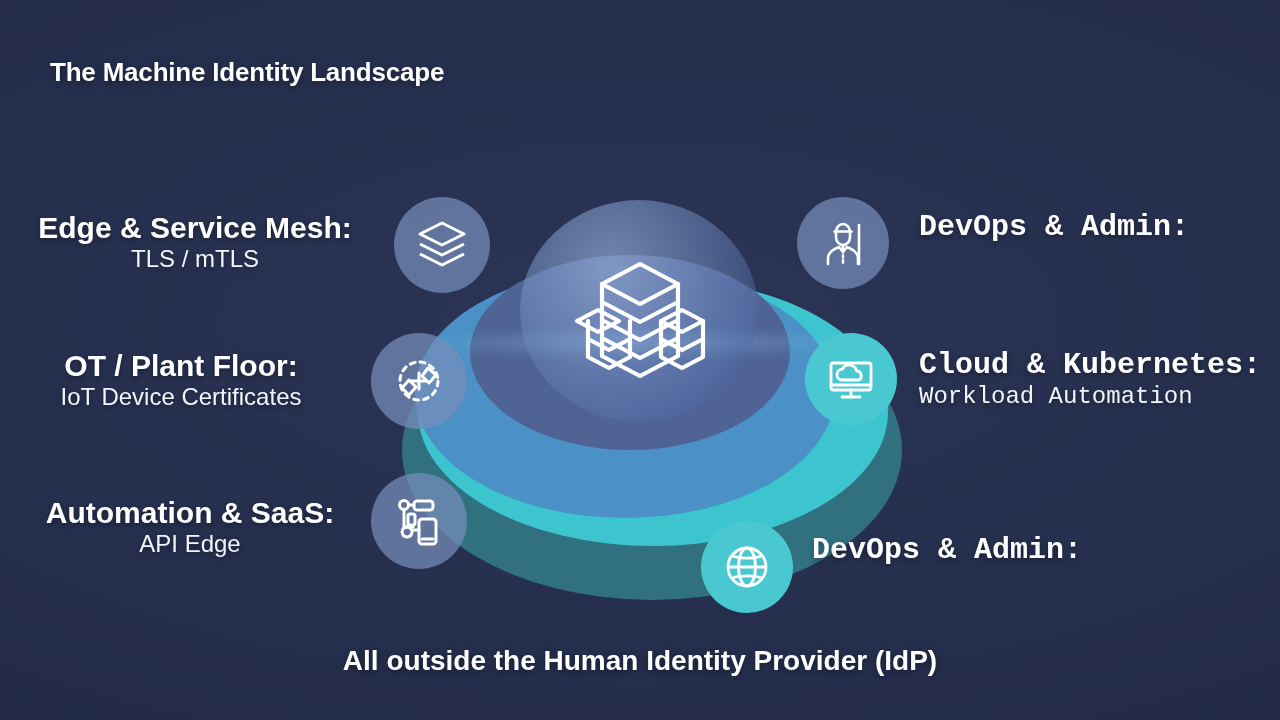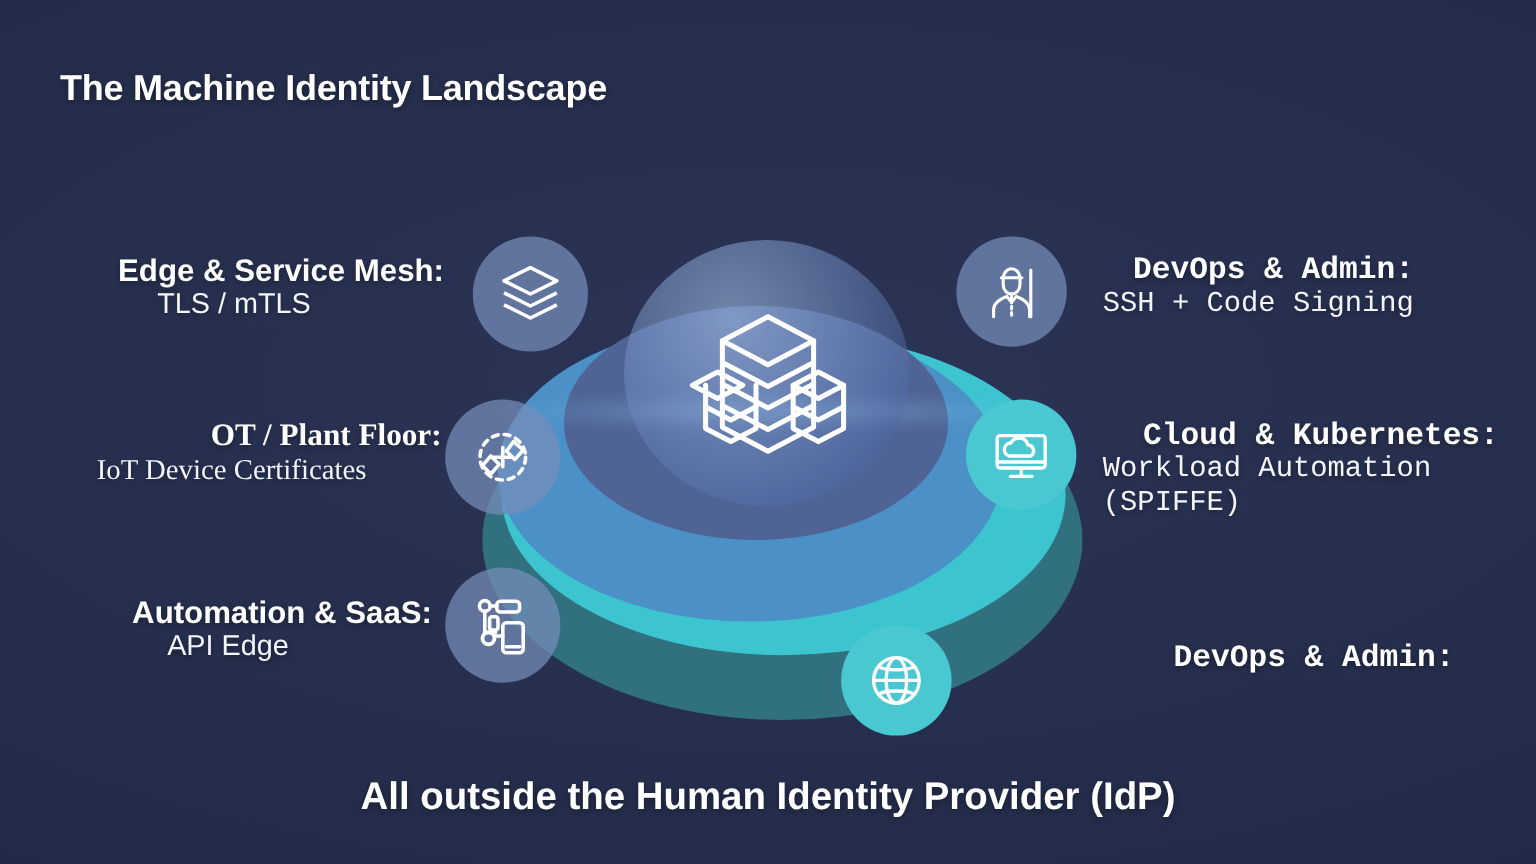--- a/index.html
+++ b/index.html
@@ -20,36 +20,36 @@
     overflow: hidden;
     background:
       radial-gradient(ellipse 90% 70% at 50% 45%, #2b3455 0%, #262f4e 55%, #222a47 100%);
   }
 
   
   .title {
     position: absolute;
     left: 50px;
     top: 57px;
-    font-size: 30px;
+    font-size: 26px;
     font-weight: bold;
     color: #ffffff;
     letter-spacing: -0.2px;
     text-shadow: 0 2px 6px rgba(0,0,0,0.35);
     white-space: nowrap;
   }
 
   
   .footer {
     position: absolute;
     left: 0;
     right: 0;
     top: 645px;
     text-align: center;
-    font-size: 32px;
+    font-size: 28px;
     font-weight: bold;
     color: #ffffff;
     text-shadow: 0 2px 6px rgba(0,0,0,0.35);
   }
 
   
   .stage {
     position: absolute;
     left: 0;
     top: 0;
@@ -150,35 +150,34 @@
 
   
   .label {
     position: absolute;
     color: #ffffff;
     text-shadow: 0 2px 5px rgba(0,0,0,0.35);
     line-height: 1.17;
   }
   .label .hd {
     font-weight: bold;
-    font-size: 26px;
+    font-size: 30px;
     display: block;
     white-space: nowrap;
-    text-align: right;
   }
   .label .sub {
     font-weight: normal;
     font-size: 24px;
     color: #f2f5fa;
     display: block;
   }
   .label.right  { text-align: left; font-family: Liberation Mono, monospace;  }
 
   .l-edge  { left: 20px;  top: 210px; width: 350px; text-align: center; }
-  .l-ot    { left: 18px;  top: 348px; width: 350px; text-align: center; font-family: Liberation Serif, serif; }
+  .l-ot    { left: 6px;  top: 348px; width: 350px; text-align: center; }
   .l-auto  { left: 20px;  top: 495px; width: 340px; text-align: center; }
   .l-dev1  { left: 919px; top: 210px; }
   .l-cloud { left: 919px; top: 348px; width: 330px; }
   .l-dev2  { left: 812px; top: 533px; width: 400px; }
 
   .l-cloud .sub { line-height: 1.15; }
 </style>
 </head>
 <body>
 
@@ -298,27 +297,25 @@
     <span class="sub">IoT Device Certificates</span>
   </div>
 
   <div class="label l-auto">
     <span class="hd">Automation &amp; SaaS:</span>
     <span class="sub">API Edge</span>
   </div>
 
   <div class="label l-dev1 right">
     <span class="hd">DevOps &amp; Admin:</span>
-    <span class="sub">SSH + Code Signing</span>
   </div>
 
   <div class="label l-cloud right">
     <span class="hd">Cloud &amp; Kubernetes:</span>
     <span class="sub">Workload Automation</span>
-    <span class="sub">(SPIFFE)</span>
   </div>
 
   <div class="label l-dev2 right">
     <span class="hd">DevOps &amp; Admin:</span>
   </div>
 
   <div class="footer">All outside the Human Identity Provider (IdP)</div>
 
 </div>
 

